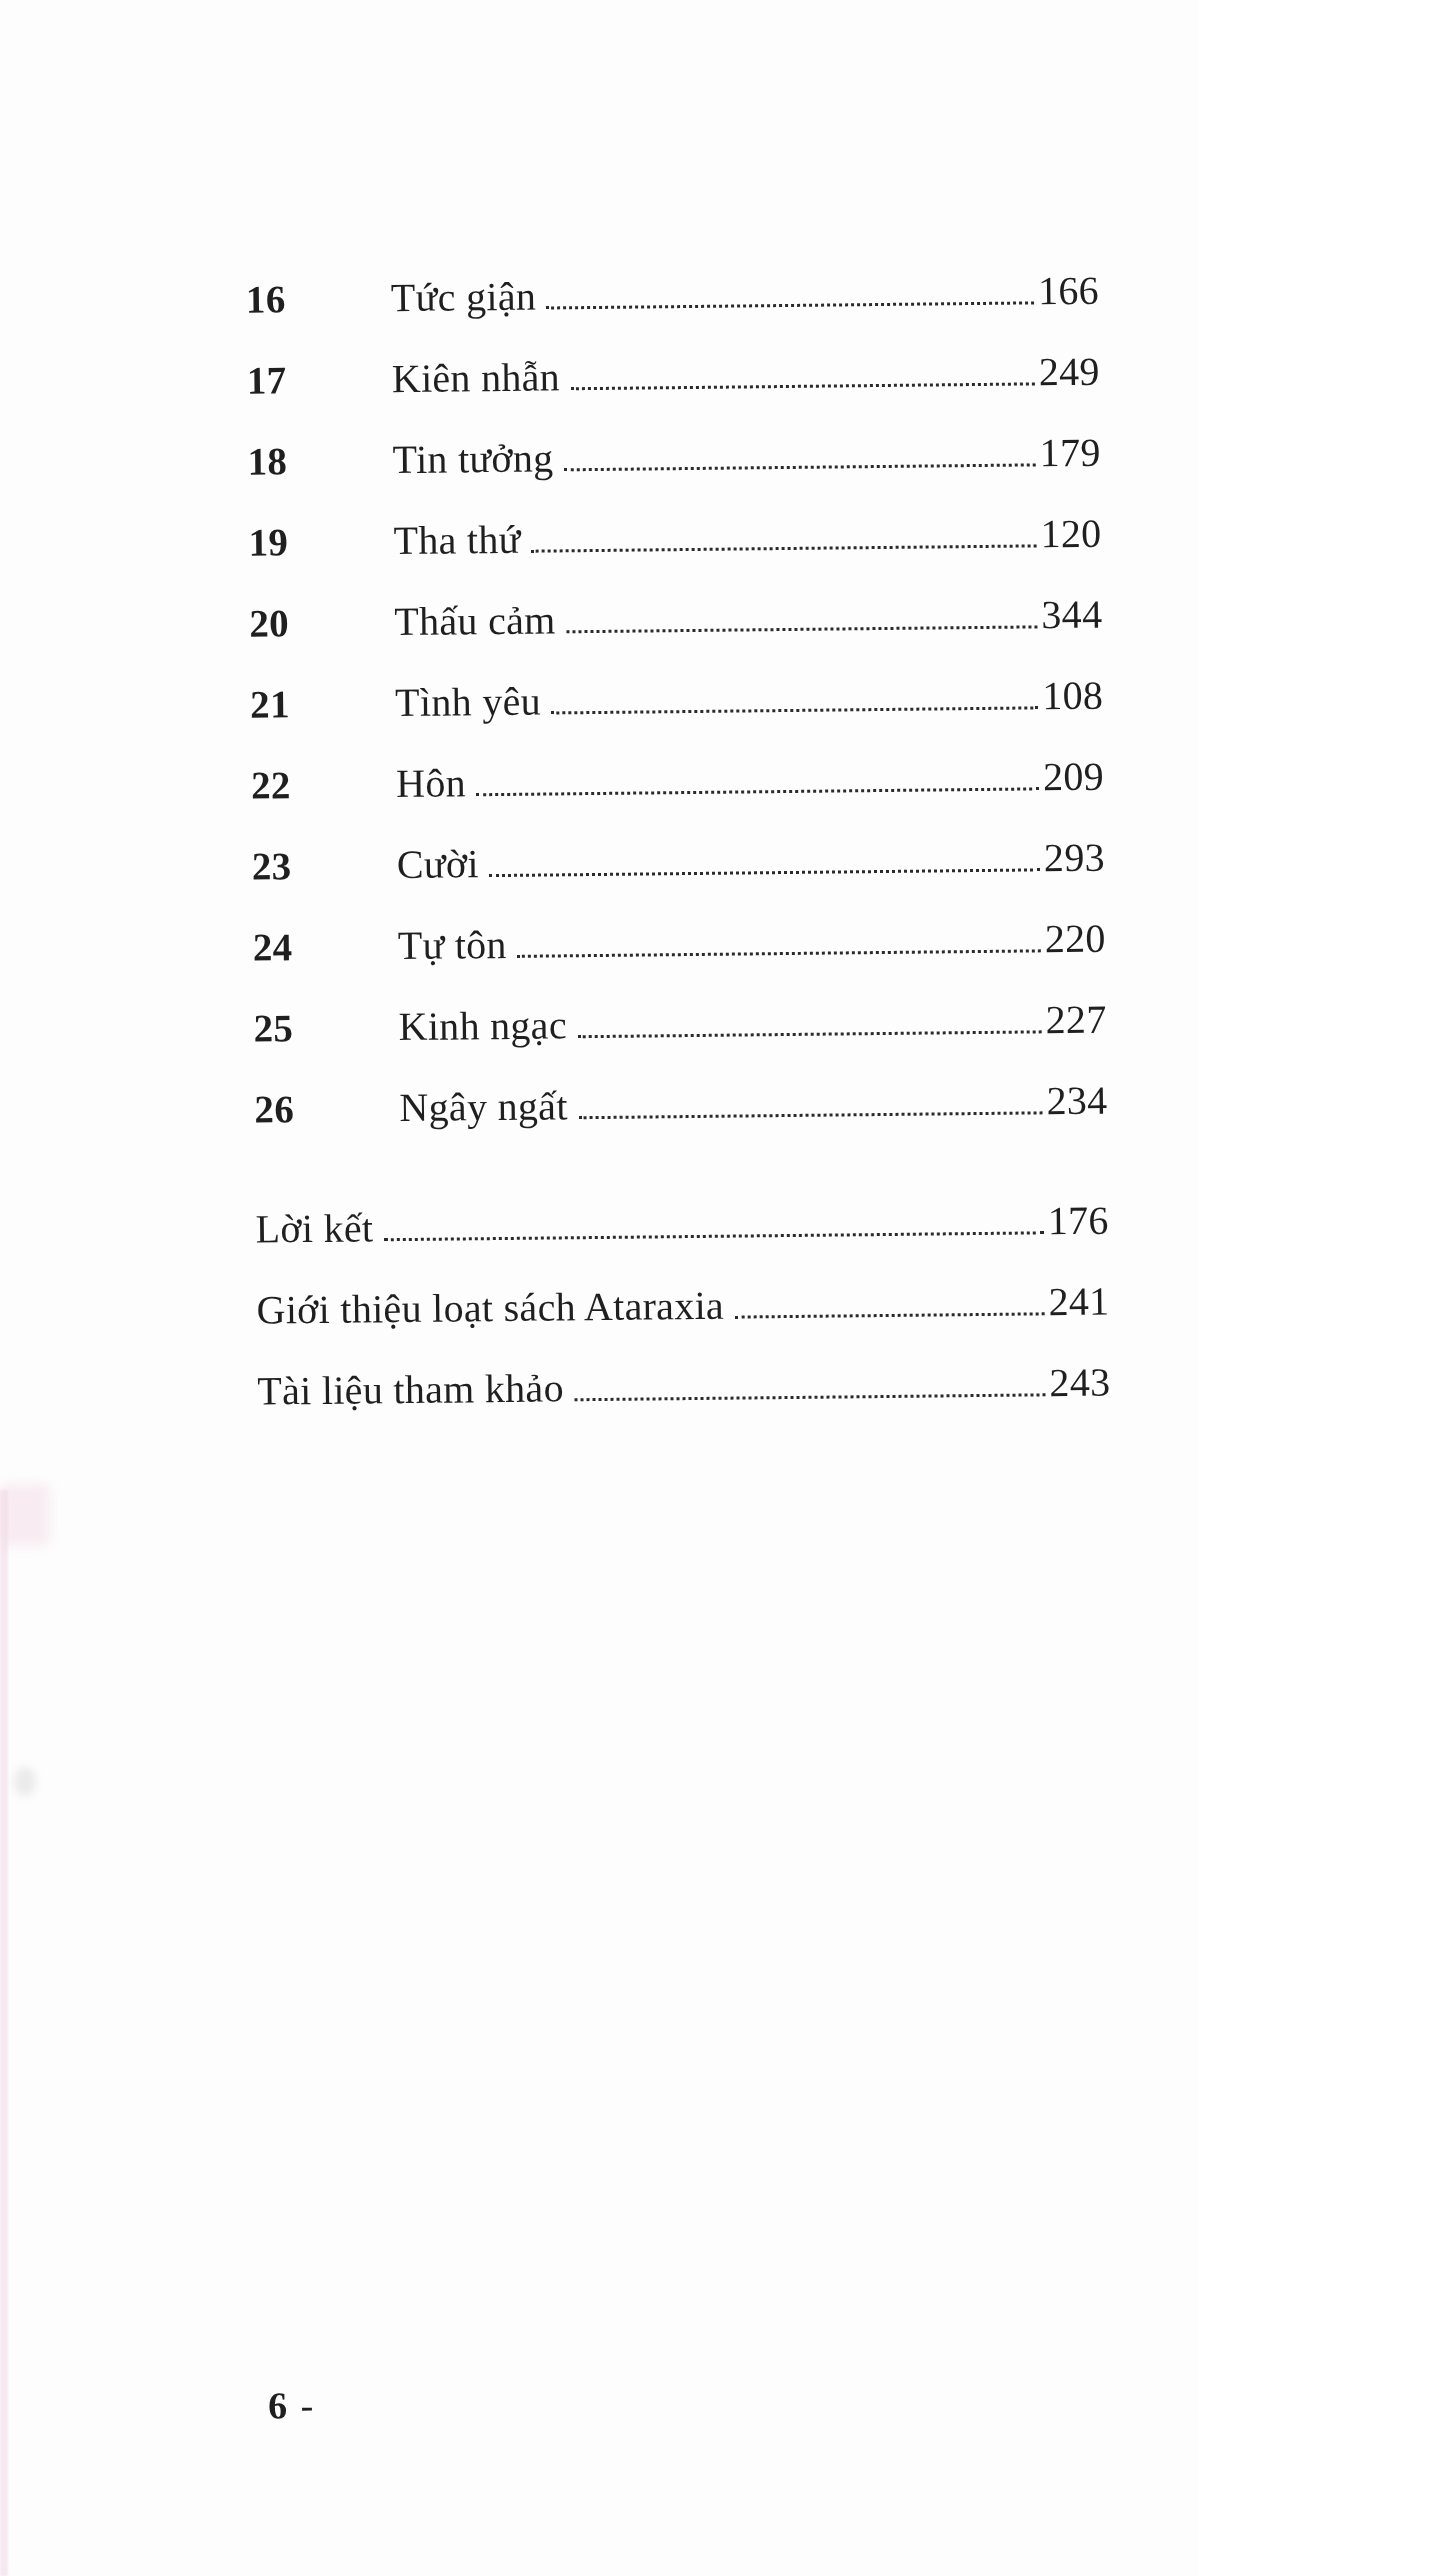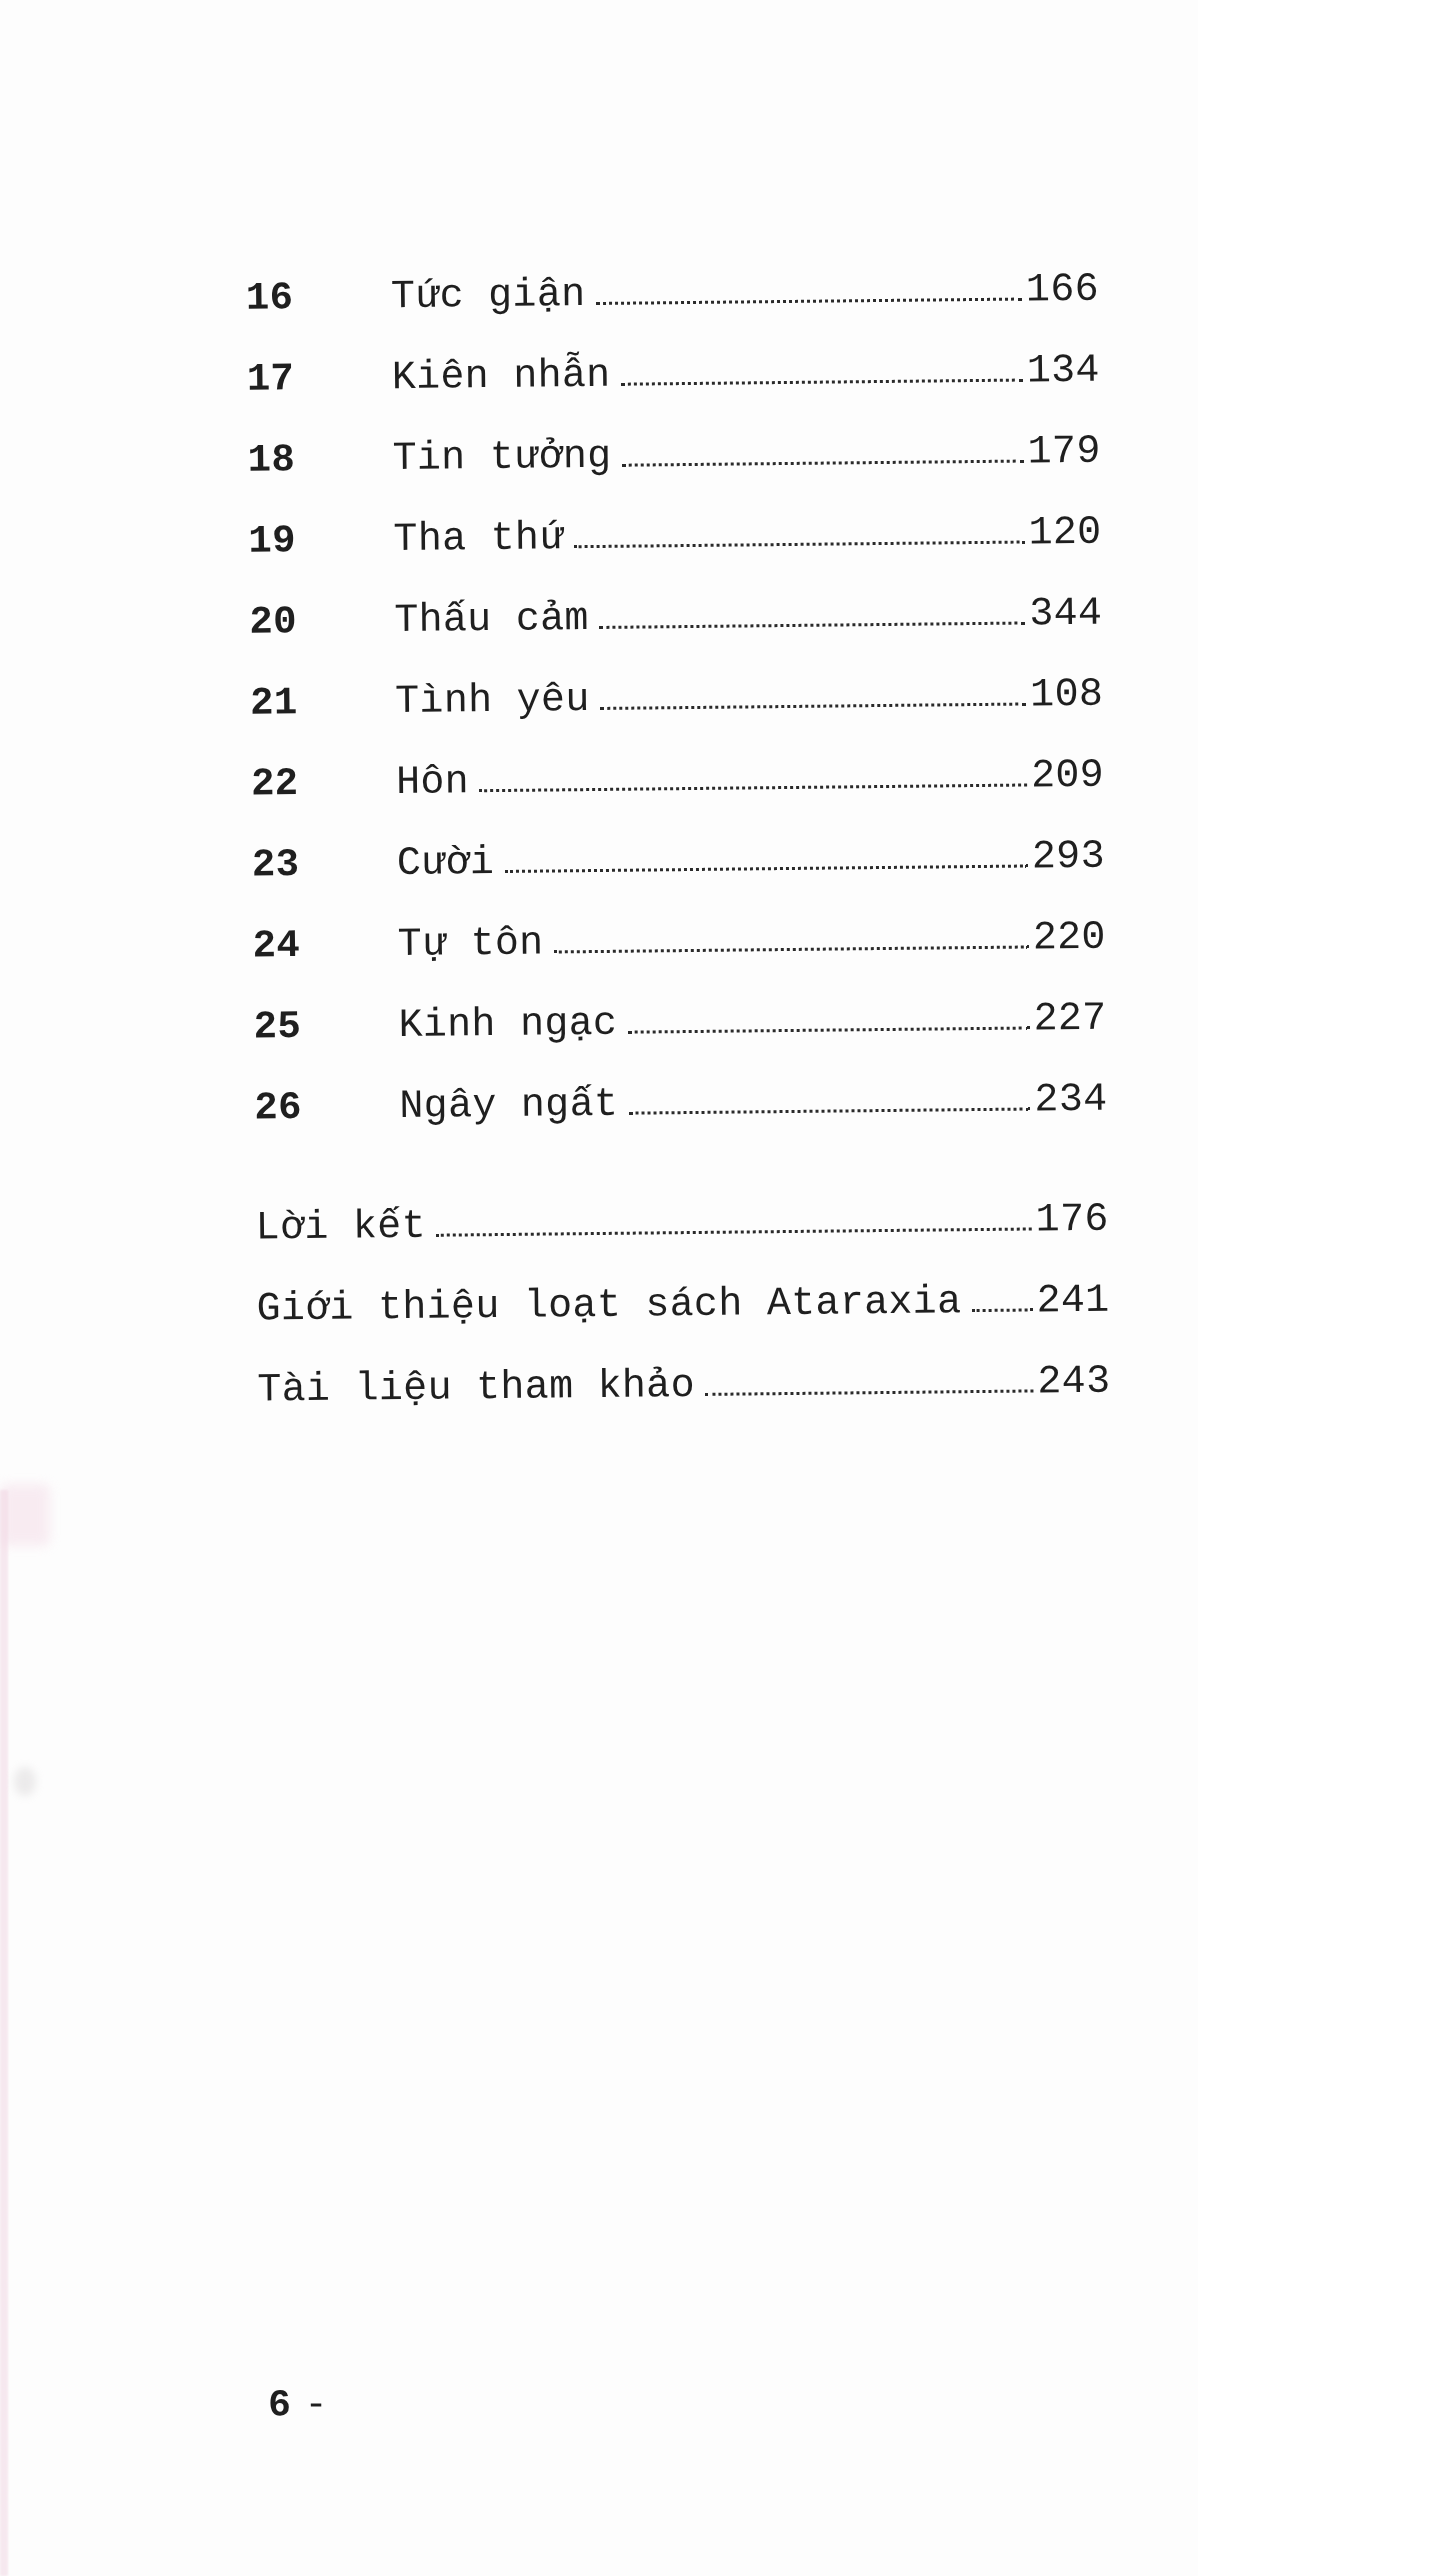--- a/index.html
+++ b/index.html
@@ -9,21 +9,21 @@
     --pink: #f2d7e4;
   }
   * { margin: 0; padding: 0; box-sizing: border-box; }
   html, body { background: #fff; }
   .sheet {
     position: relative;
     width: 1198px;
     height: 2576px;
     background: var(--bg);
     overflow: hidden;
-    font-family: Liberation Mono, monospace;
+    font-family: Liberation Serif, serif;
     color: var(--text);
   }
   
   .scan-rotate {
     position: absolute;
     inset: 0;
     transform: rotate(-0.6deg);
     transform-origin: 50% 45%;
   }
   .toc {
@@ -107,21 +107,21 @@
     <span class="num">16</span>
     <span class="title">Tức giận</span>
     <span class="leader"></span>
     <span class="pagenum">166</span>
   </div>
 
   <div class="row chapter-row">
     <span class="num">17</span>
     <span class="title">Kiên nhẫn</span>
     <span class="leader"></span>
-    <span class="pagenum">134</span>
+    <span class="pagenum">249</span>
   </div>
 
   <div class="row chapter-row">
     <span class="num">18</span>
     <span class="title">Tin tưởng</span>
     <span class="leader"></span>
     <span class="pagenum">179</span>
   </div>
 
   <div class="row chapter-row">

